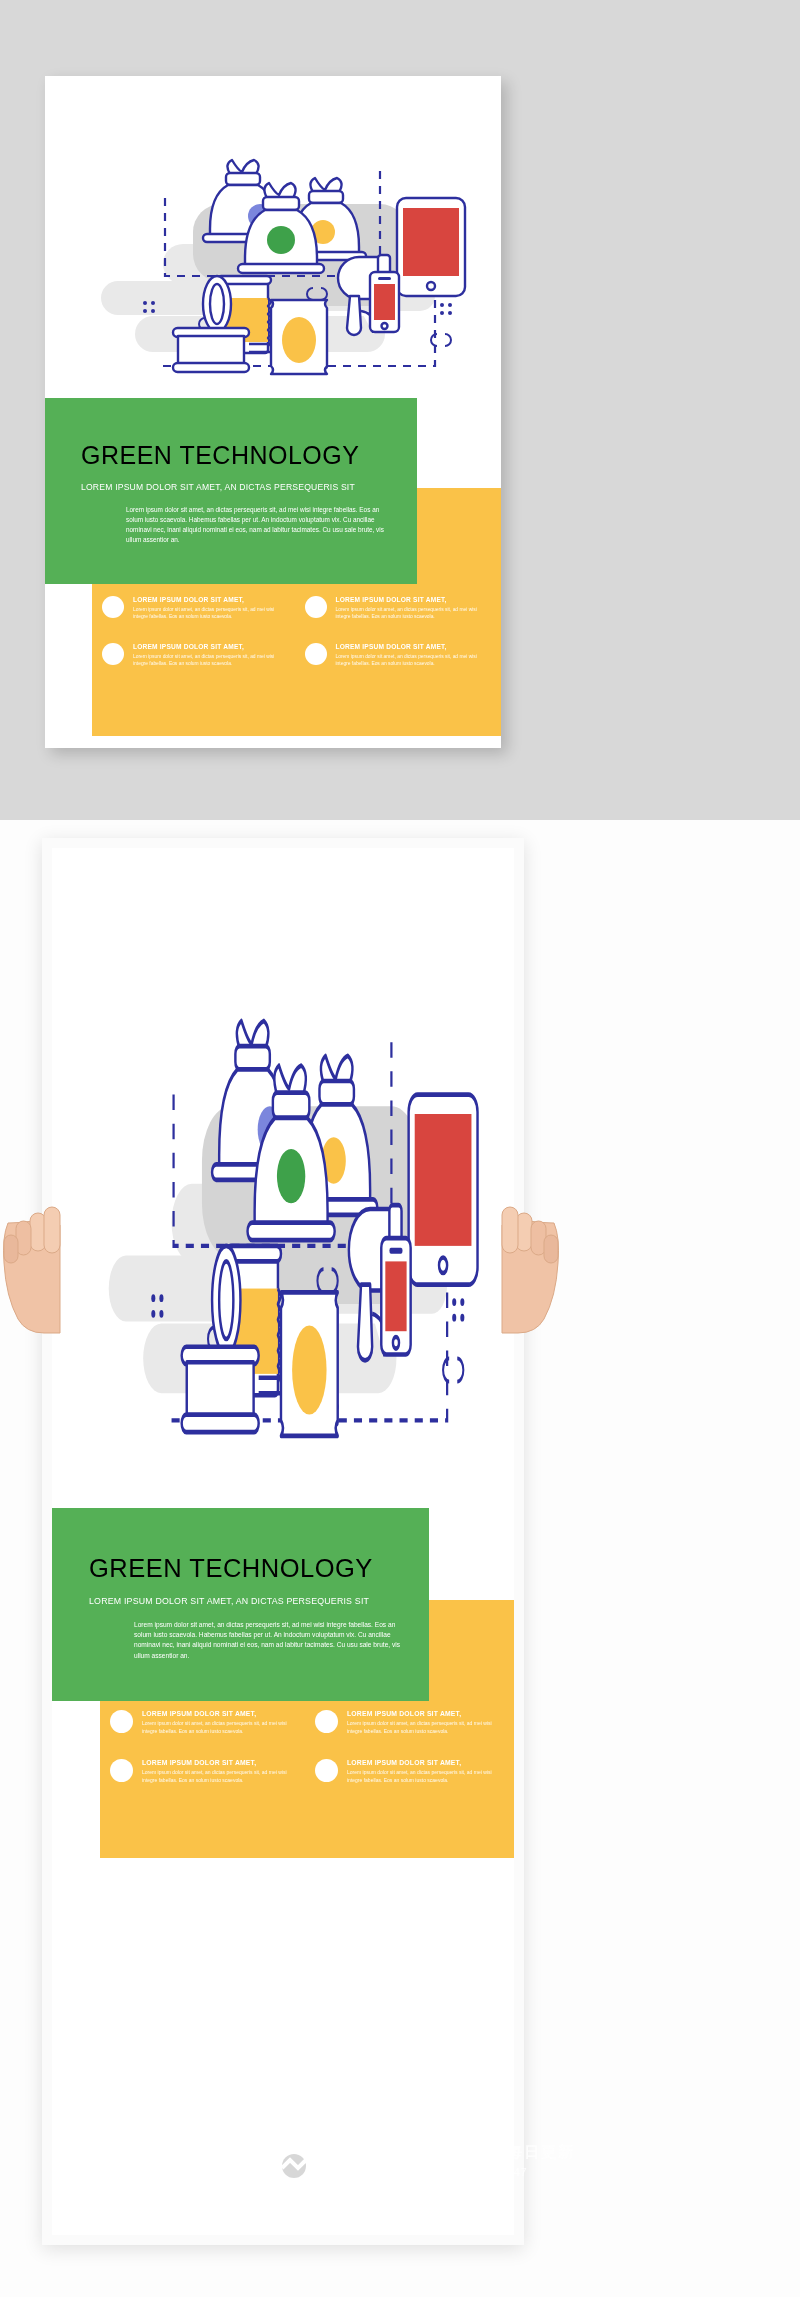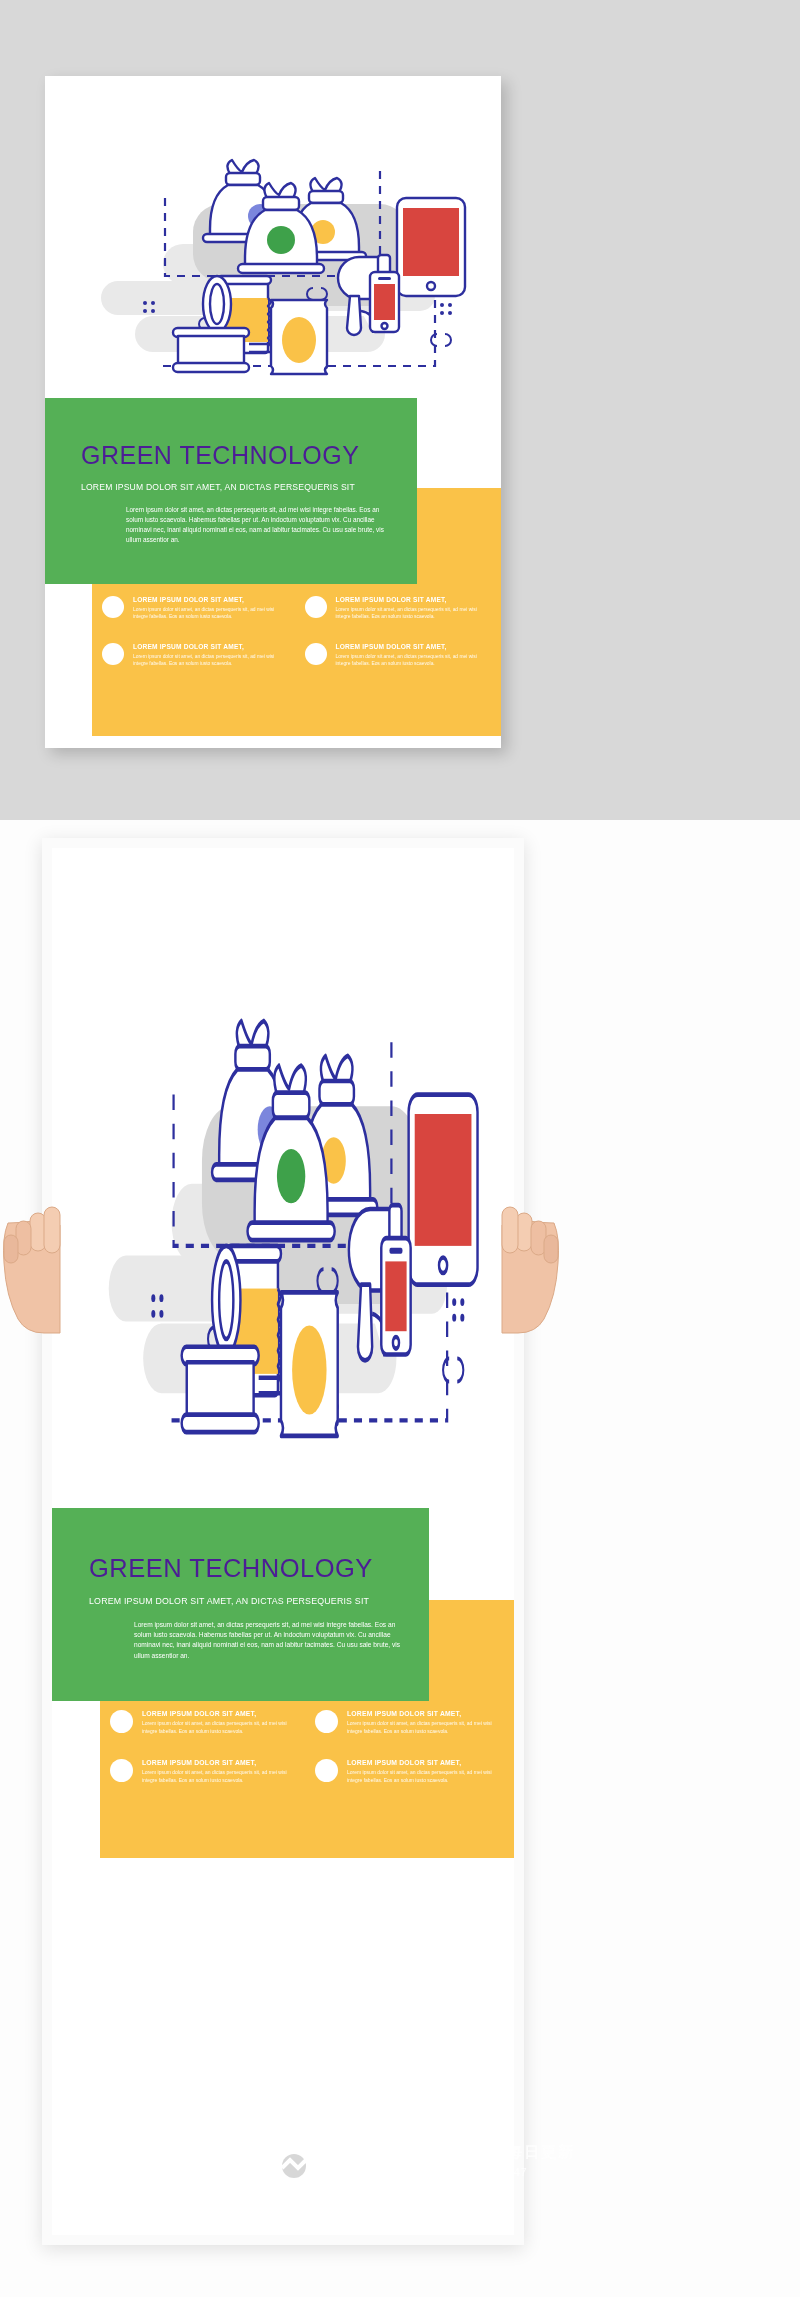--- a/index.html
+++ b/index.html
@@ -56,21 +56,21 @@
   }
   .yellow-band {
     position: absolute;
     background: #fac248;
     z-index: 3;
   }
 
   .title {
     font-weight: 400;
     letter-spacing: 0.5px;
-    color: #4c1d95;
+    color: #000000;
     white-space: nowrap;
   }
   .subtitle {
     font-weight: 400;
     color: #ffffff;
     letter-spacing: 0.2px;
     white-space: nowrap;
   }
   .body-copy {
     color: #ffffff;

